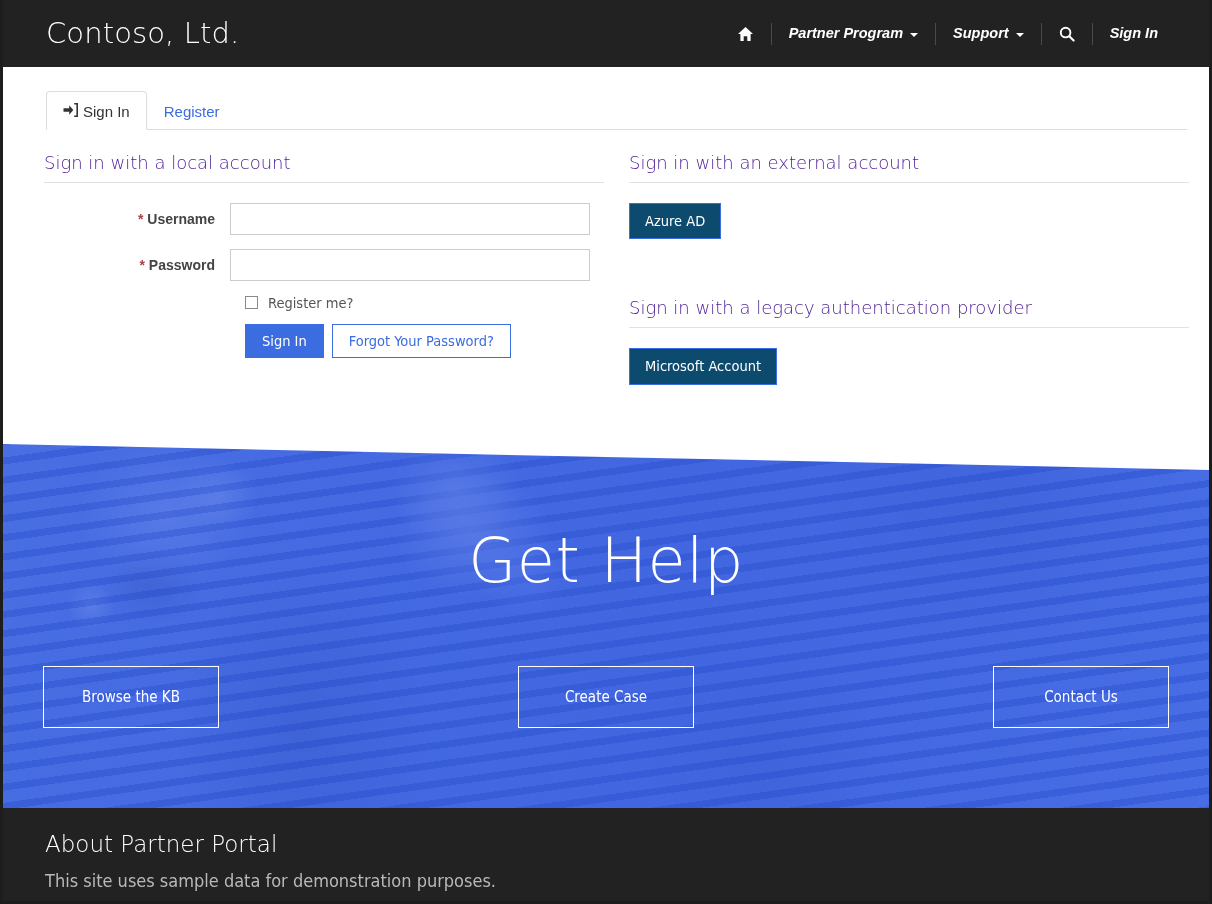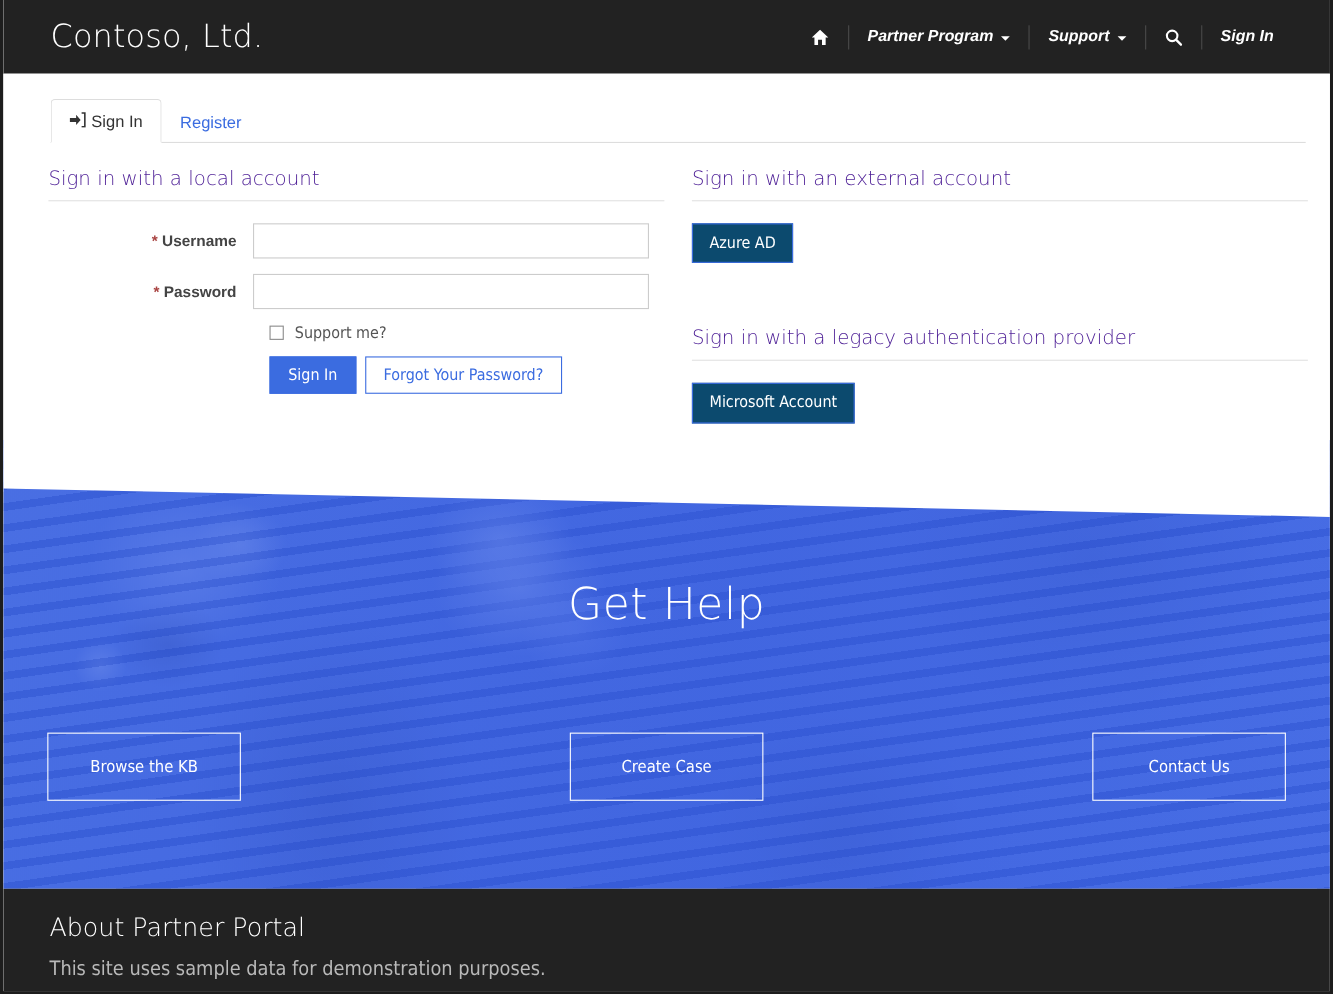--- a/index.html
+++ b/index.html
@@ -310,21 +310,21 @@
     height: 78px;
     background: #ffffff;
     clip-path: polygon(0 0, 1212px 0, 1212px 72px, 0 46px);
   }
   .hero-title {
     position: absolute;
     left: 0; right: 0;
     top: 130px;
     text-align: center;
     color: #ffffff;
-    font-size: 40px;
+    font-size: 62px;
     font-weight: 300;
     line-height: 1;
     font-family: "DejaVu Sans", sans-serif;
     font-stretch: condensed;
     letter-spacing: 0.5px;
   }
   .hero-actions {
     position: absolute;
     left: 40px;
     right: 40px;
@@ -467,21 +467,21 @@
       <div class="form-row">
         <div class="form-label">
           <span class="req">*</span>
           <span>Password</span>
         </div>
         <input class="form-input" type="password" placeholder="" style="">
       </div>
 
       <div class="check-row">
         <div class="chk"></div>
-        <div class="chk-label">Support me?</div>
+        <div class="chk-label">Register me?</div>
       </div>
 
       <div class="btn-row">
         <button class="btn btn-primary">Sign In</button>
         <button class="btn btn-outline">Forgot Your Password?</button>
       </div>
     </div>
 
     <div class="col-right">
       <div class="sec-title">Sign in with an external account</div>

